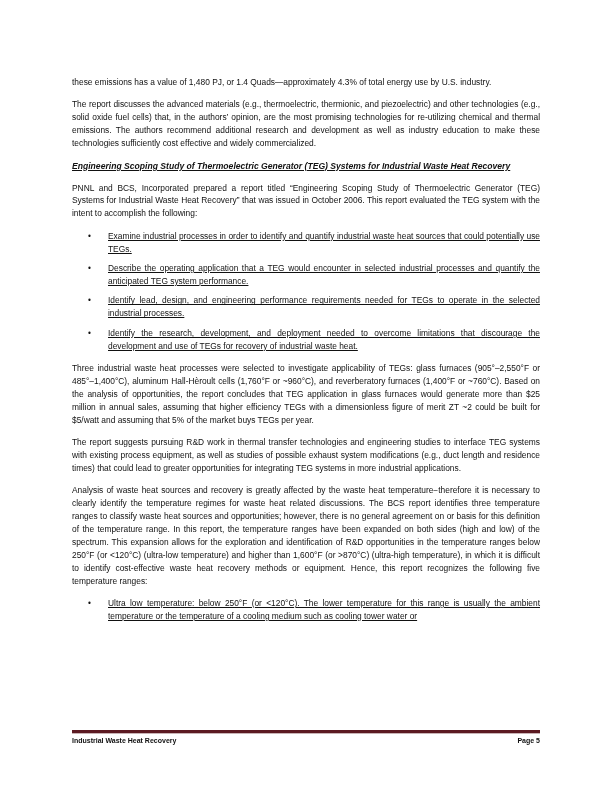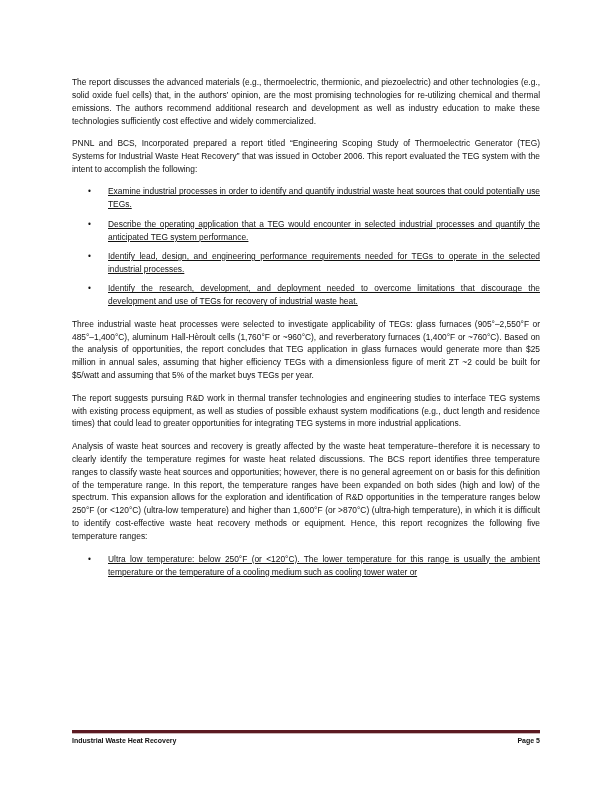--- a/index.html
+++ b/index.html
@@ -16,22 +16,24 @@
   li p { text-align: justify; text-decoration: underline; }
   .footer-rule { position: absolute; left: 72px; top: 730px; width: 468px; height: 3px;
                  background: #5c1a22; border-bottom: 1px solid #c9b4b6; }
   .footer { position: absolute; left: 72px; top: 737px; width: 468px; display: flex;
             justify-content: space-between; font-size: 7px; font-weight: bold; }
 </style>
 </head>
 <body>
 
 <div class="page">
+  <p class="para">these emissions has a value of 1,480 PJ, or 1.4 Quads—approximately 4.3% of total energy use by U.S. industry.</p>
   <p class="para">The report discusses the advanced materials (e.g., thermoelectric, thermionic, and piezoelectric) and other technologies (e.g., solid oxide fuel cells) that, in the authors’ opinion, are the most promising technologies for re-utilizing chemical and thermal emissions. The authors recommend additional research and development as well as industry education to make these technologies sufficiently cost effective and widely commercialized.</p>
 
+  <p class="heading">Engineering Scoping Study of Thermoelectric Generator (TEG) Systems for Industrial Waste Heat Recovery</p>
 
   <p class="para">PNNL and BCS, Incorporated prepared a report titled “Engineering Scoping Study of Thermoelectric Generator (TEG) Systems for Industrial Waste Heat Recovery” that was issued in October 2006. This report evaluated the TEG system with the intent to accomplish the following:</p>
 
   <ul>
     <li>
       <span class="bullet">•</span>
       <p>Examine industrial processes in order to identify and quantify industrial waste heat sources that could potentially use TEGs.</p>
     </li>
     <li>
       <span class="bullet">•</span>

